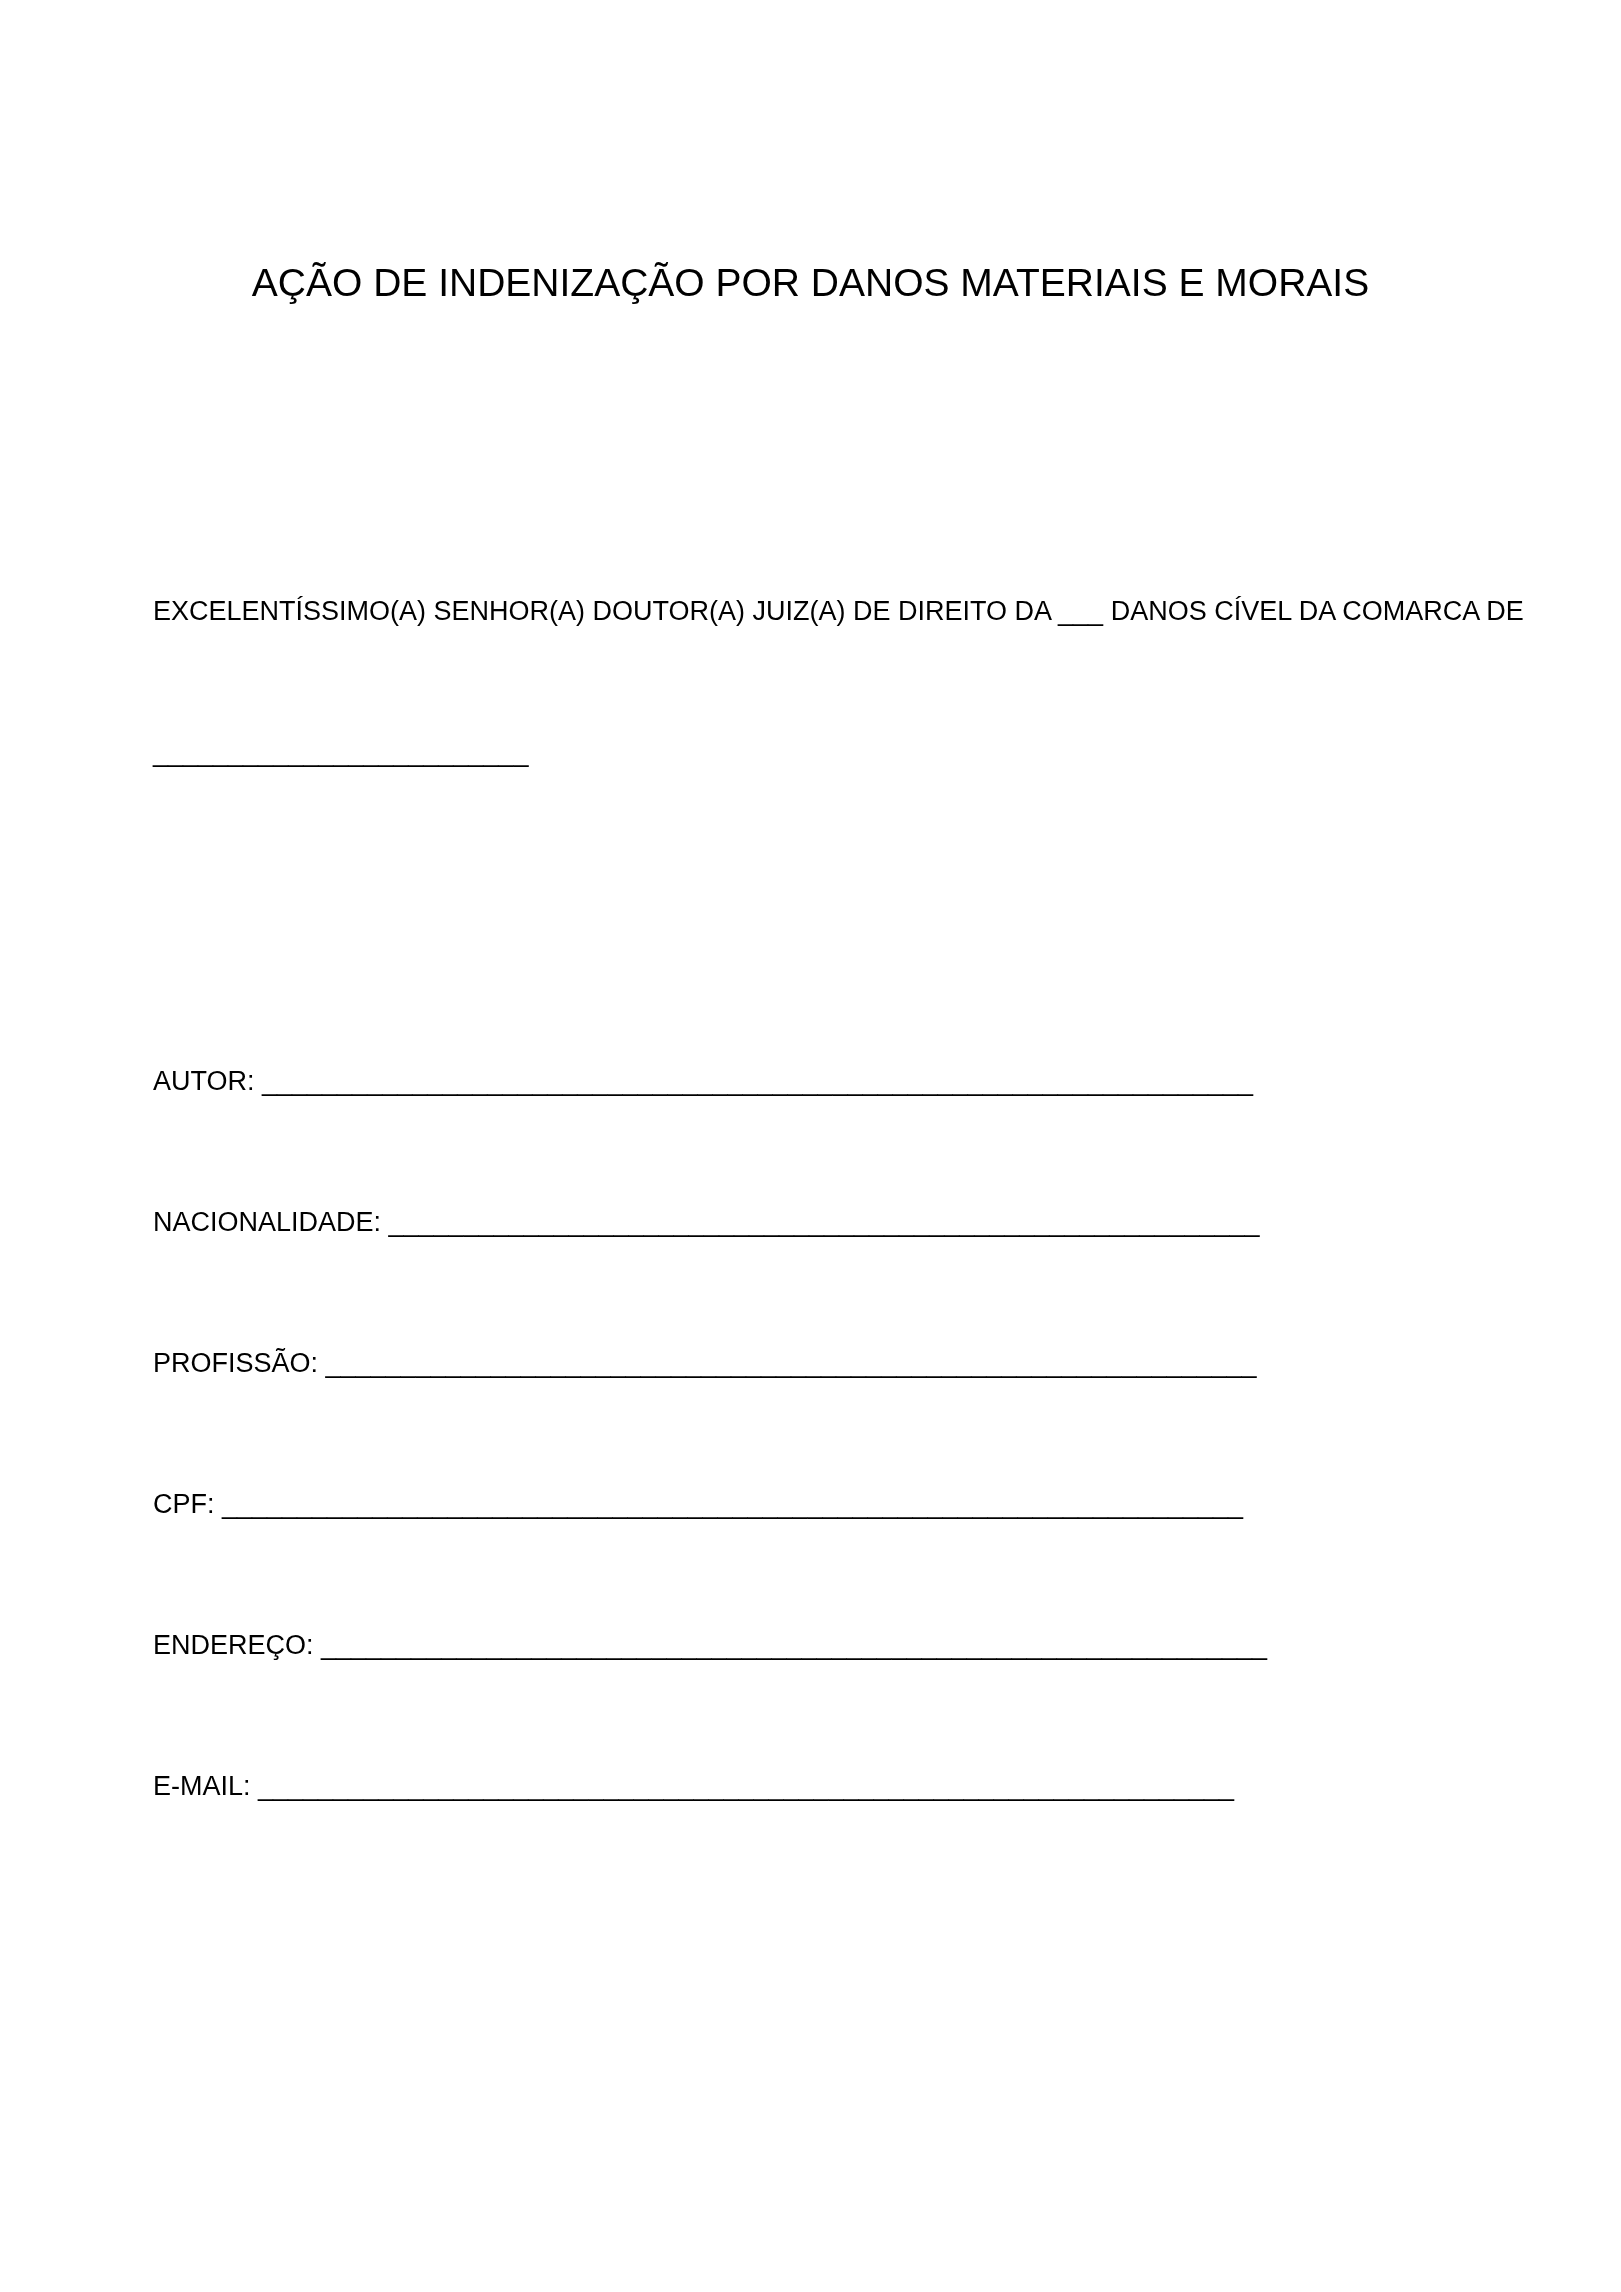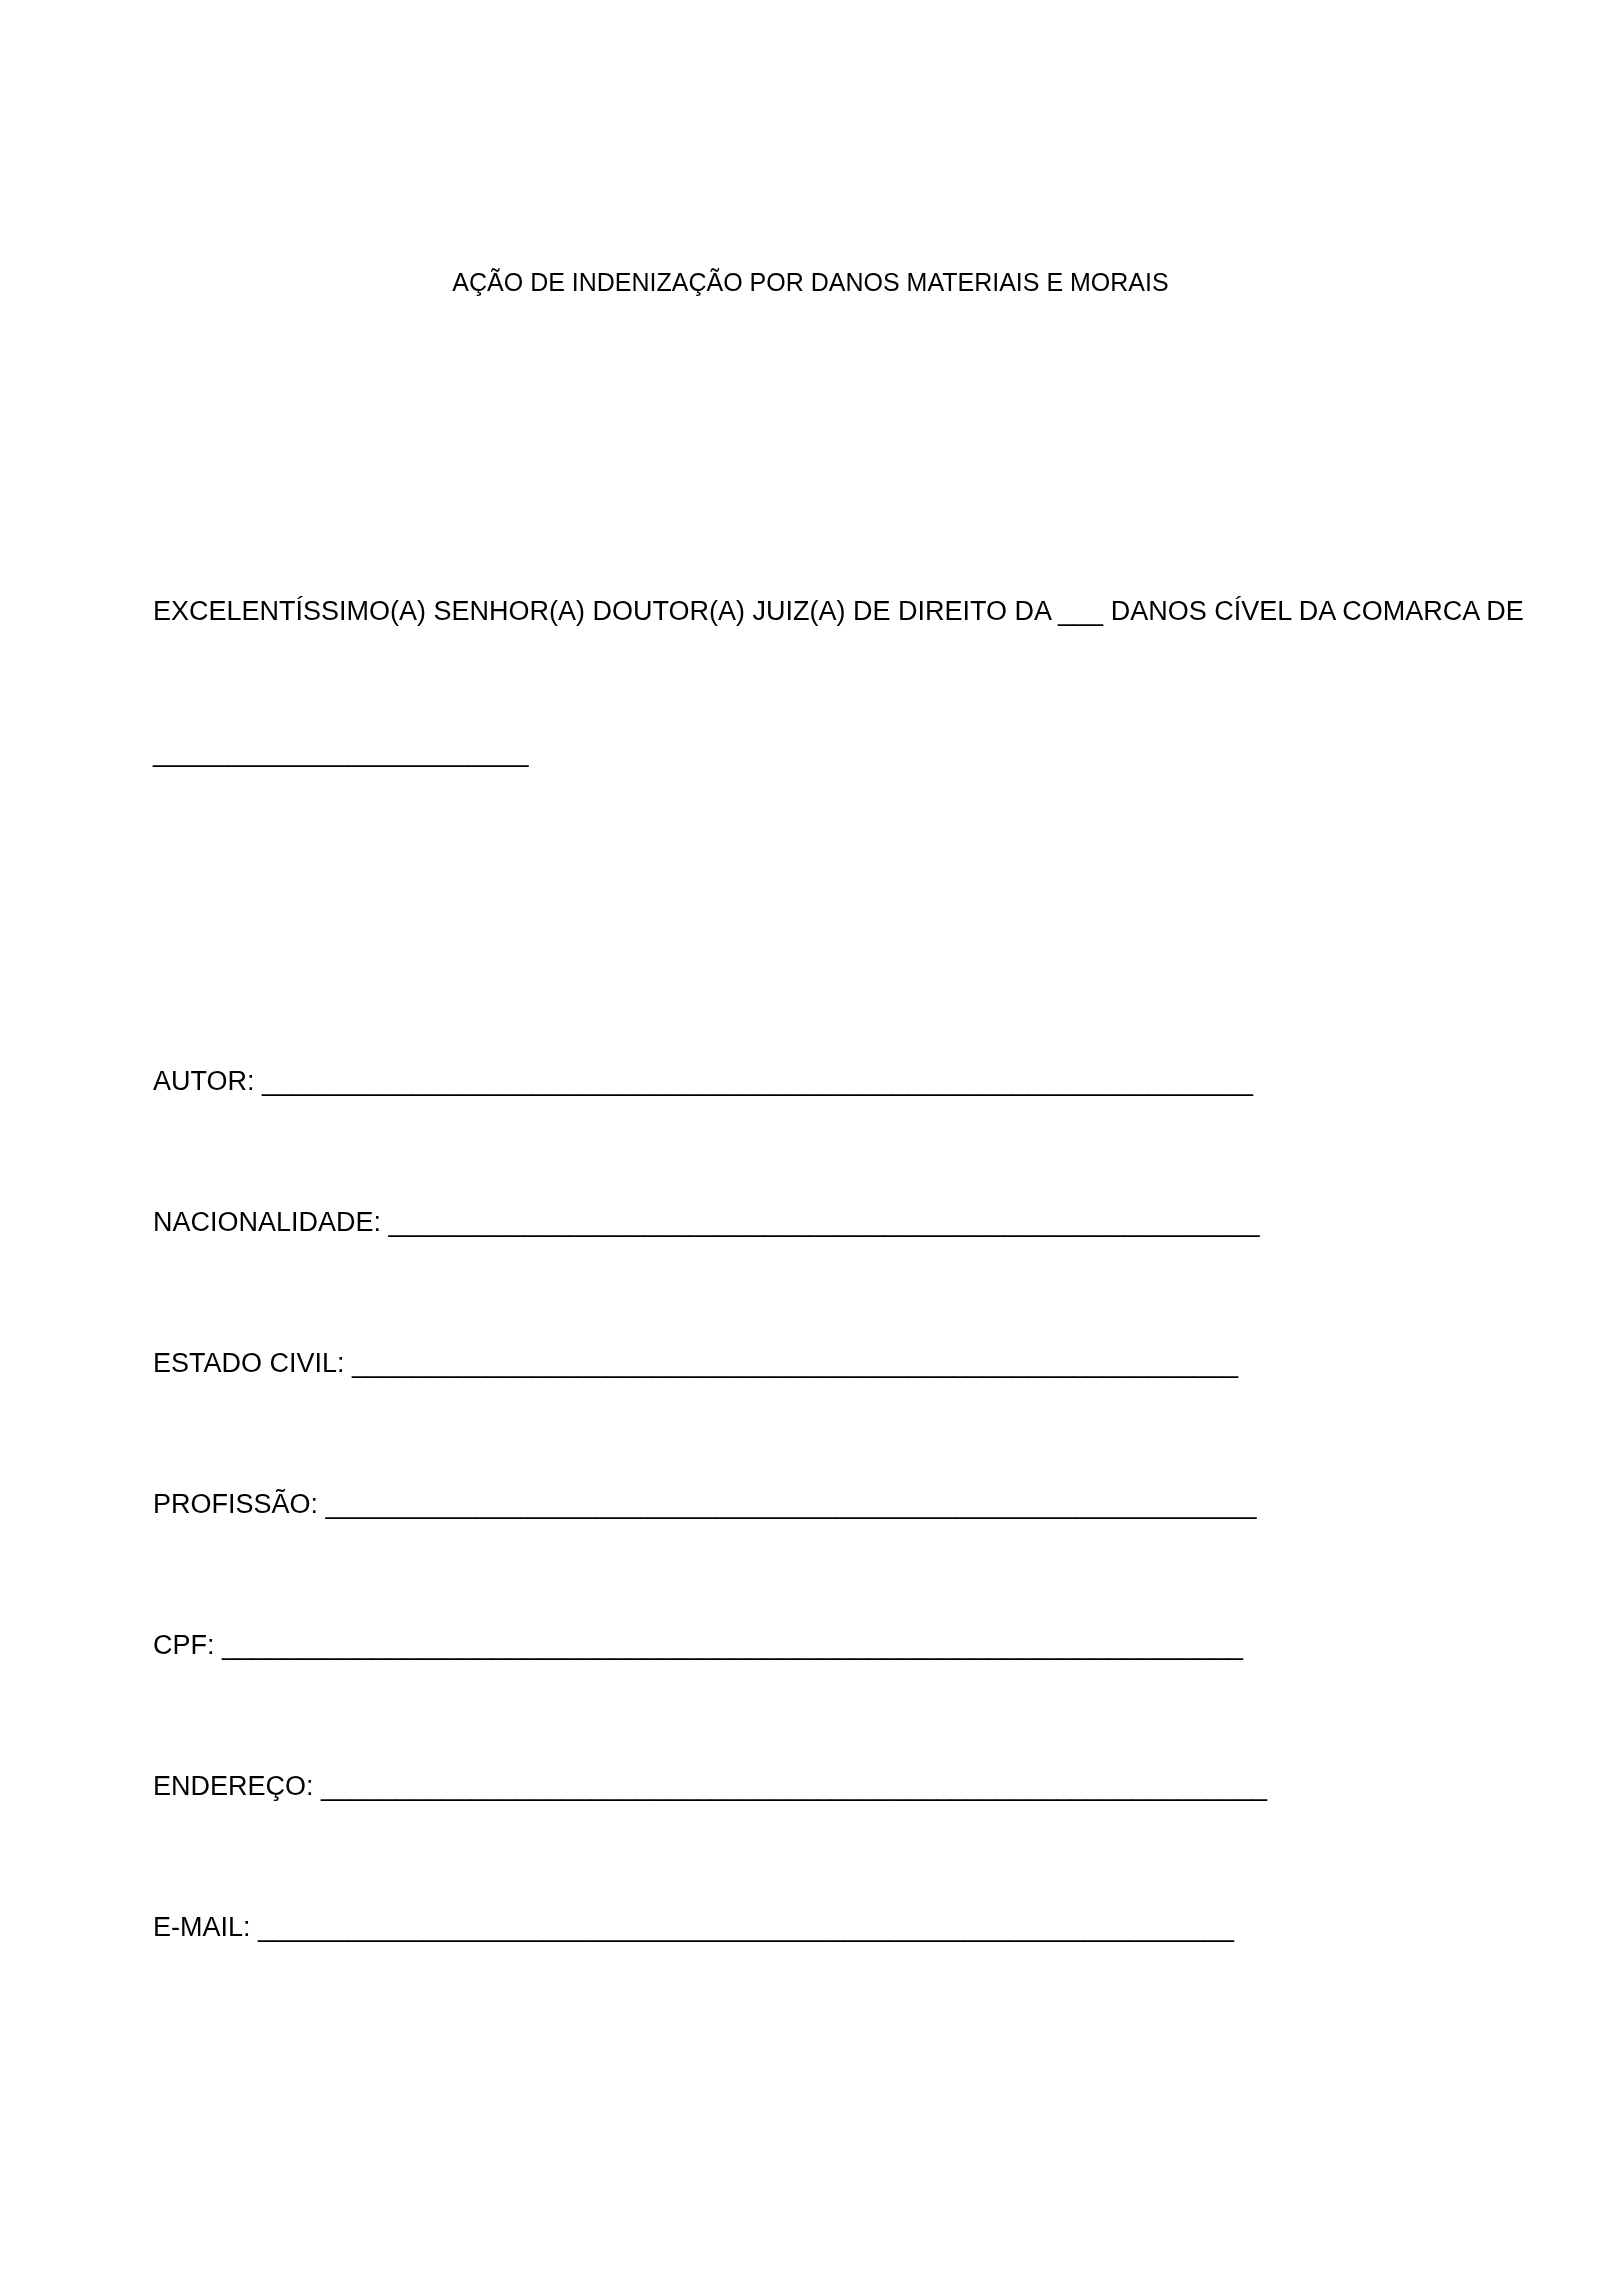--- a/index.html
+++ b/index.html
@@ -22,42 +22,41 @@
     font-family: "Liberation Sans", "DejaVu Sans", sans-serif;
     font-size: 27px;
     line-height: 47px;
     color: #000000;
     white-space: pre;
   }
   .line {
     min-height: 47px;
   }
   .doc-title {
-    font-size: 25px;
+    font-size: 39px;
     width: 1621px;
     margin-left: -153px;
     text-align: center;
   }
 </style>
 </head>
 <body>
 
 <div class="page">
   <div class="content">
 
     <div class="line doc-title">AÇÃO DE INDENIZAÇÃO POR DANOS MATERIAIS E MORAIS</div>
     <div class="line"></div>
 
     <div class="line">EXCELENTÍSSIMO(A) SENHOR(A) DOUTOR(A) JUIZ(A) DE DIREITO DA ___ DANOS CÍVEL DA COMARCA DE</div>
     <div class="line">_________________________</div>
     <div class="line"></div>
 
     <div class="line">AUTOR: __________________________________________________________________</div>
     <div class="line">NACIONALIDADE: __________________________________________________________</div>
-    <div class="line">ESTADO CIVIL: ___________________________________________________________</div>
     <div class="line">PROFISSÃO: ______________________________________________________________</div>
     <div class="line">CPF: ____________________________________________________________________</div>
     <div class="line">ENDEREÇO: _______________________________________________________________</div>
     <div class="line">E-MAIL: _________________________________________________________________</div>
     
 
     
     
     
     

